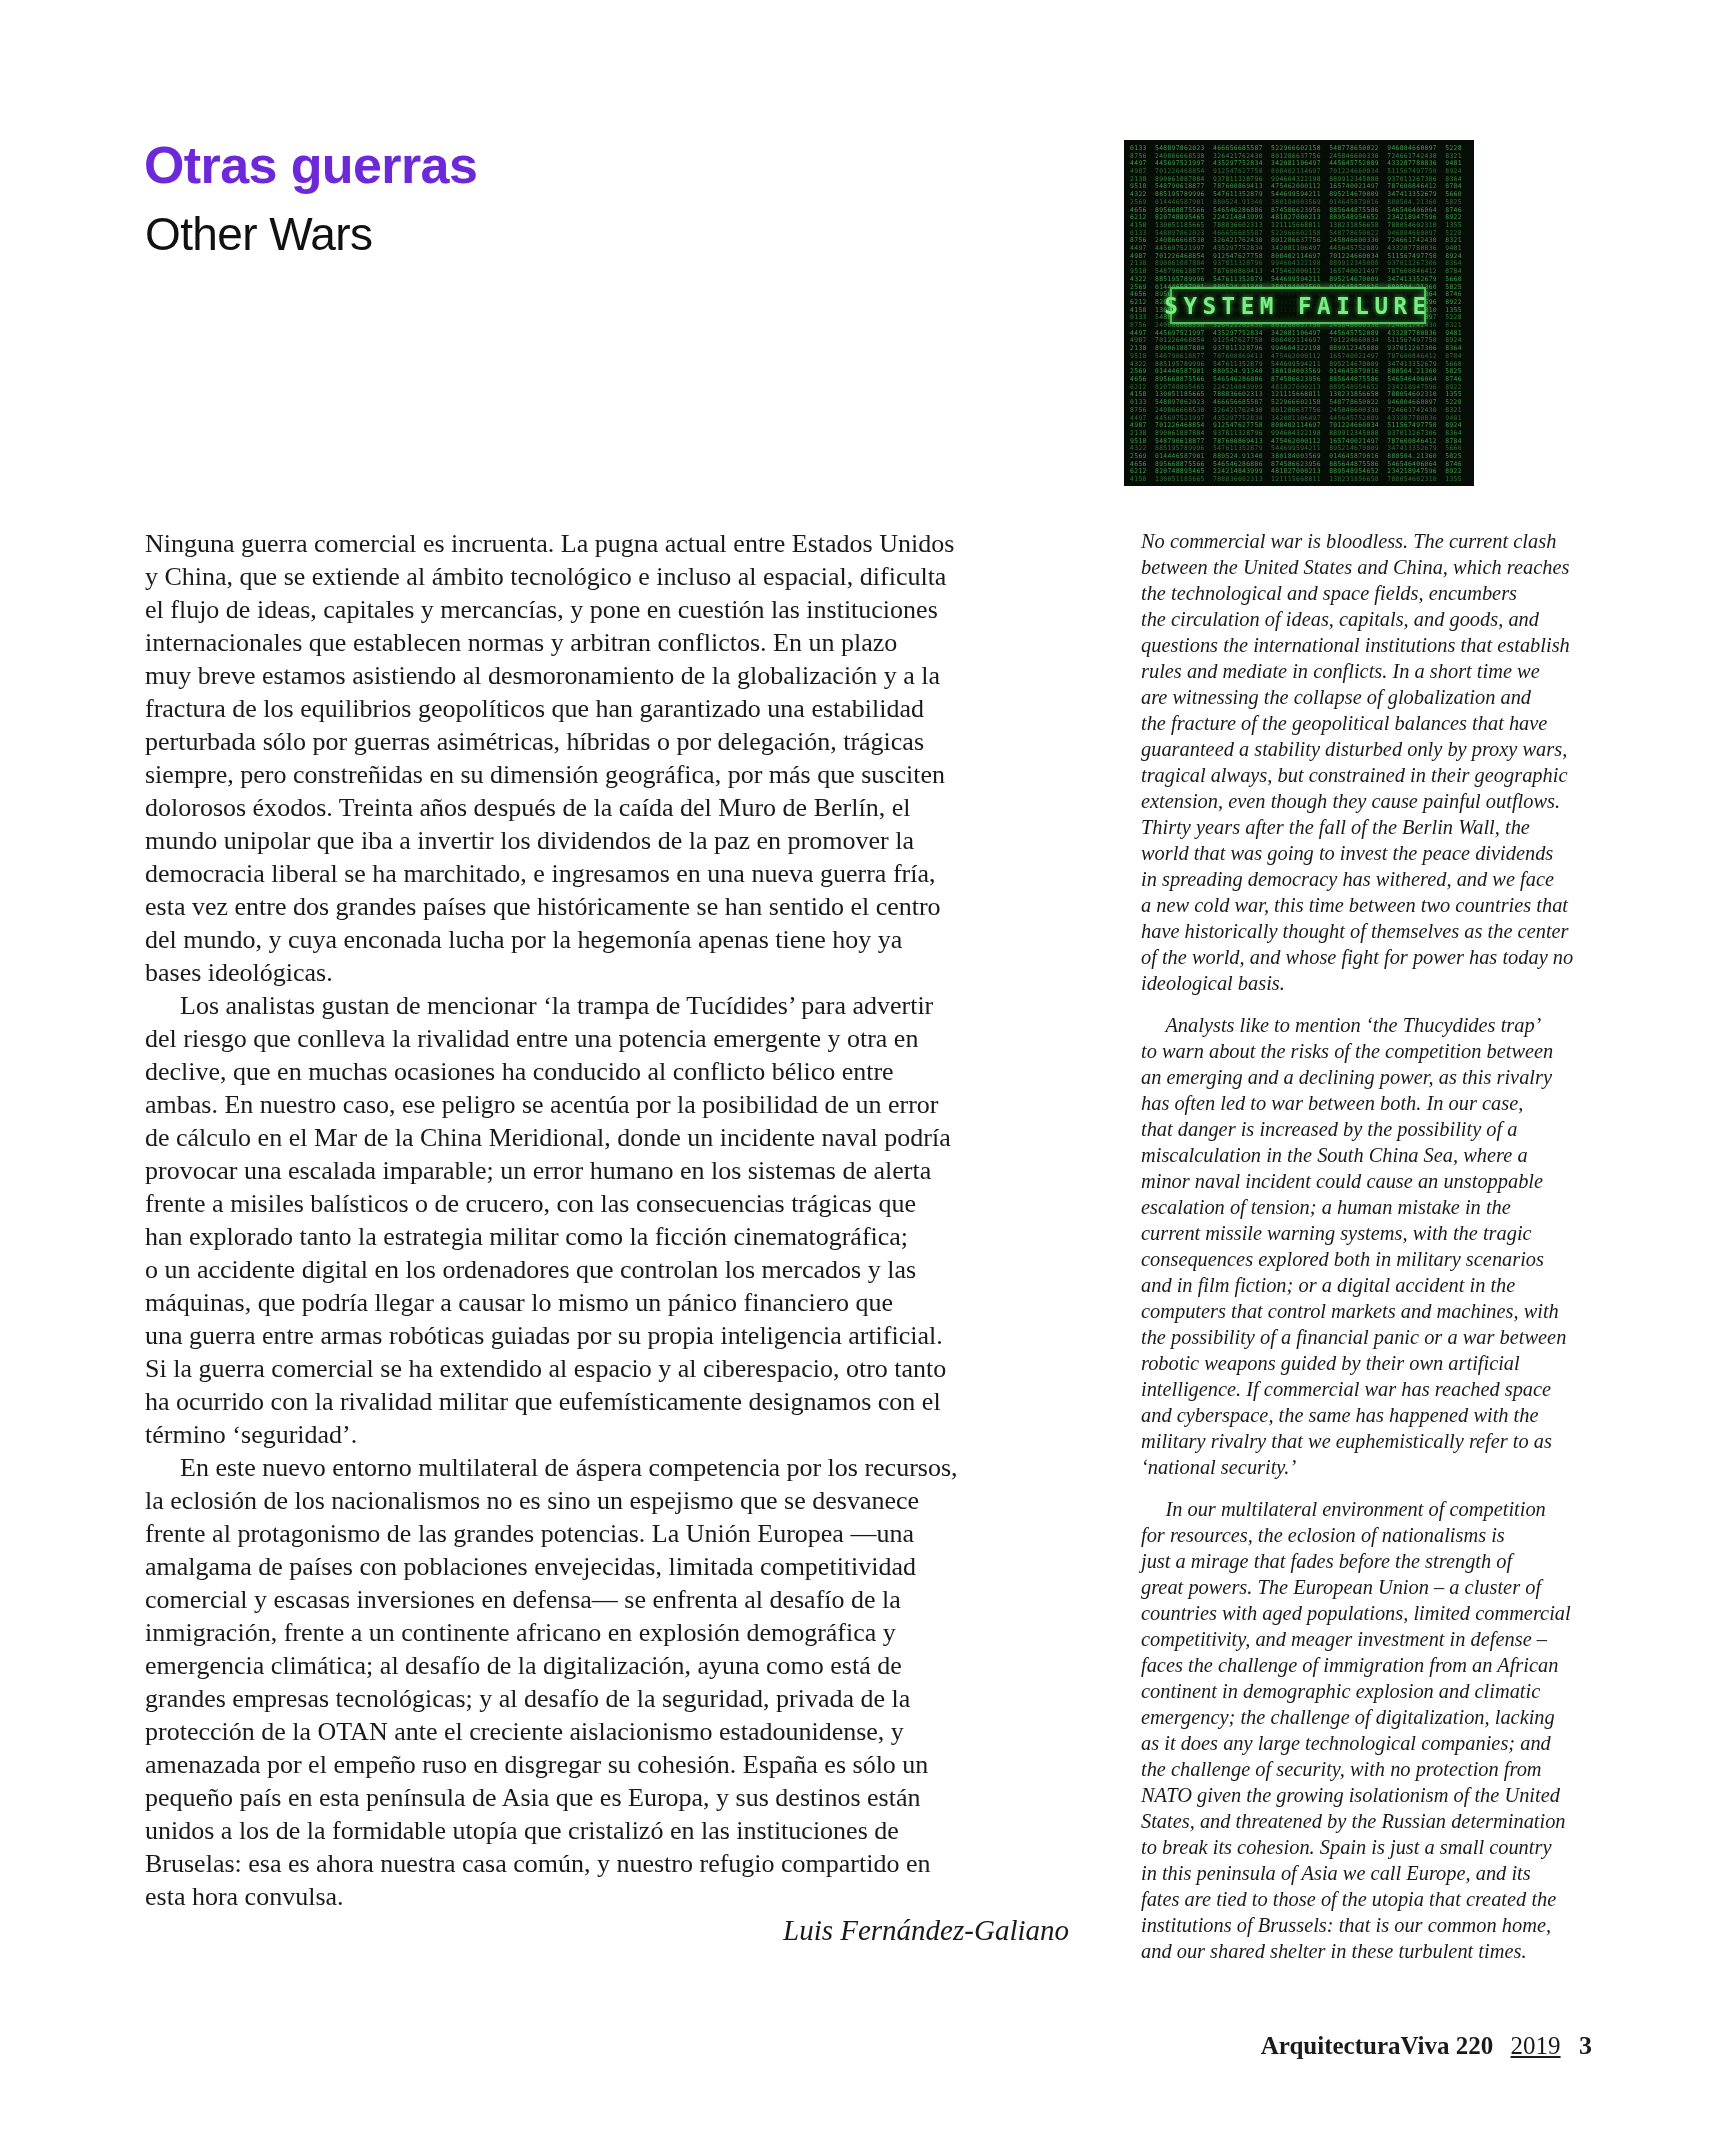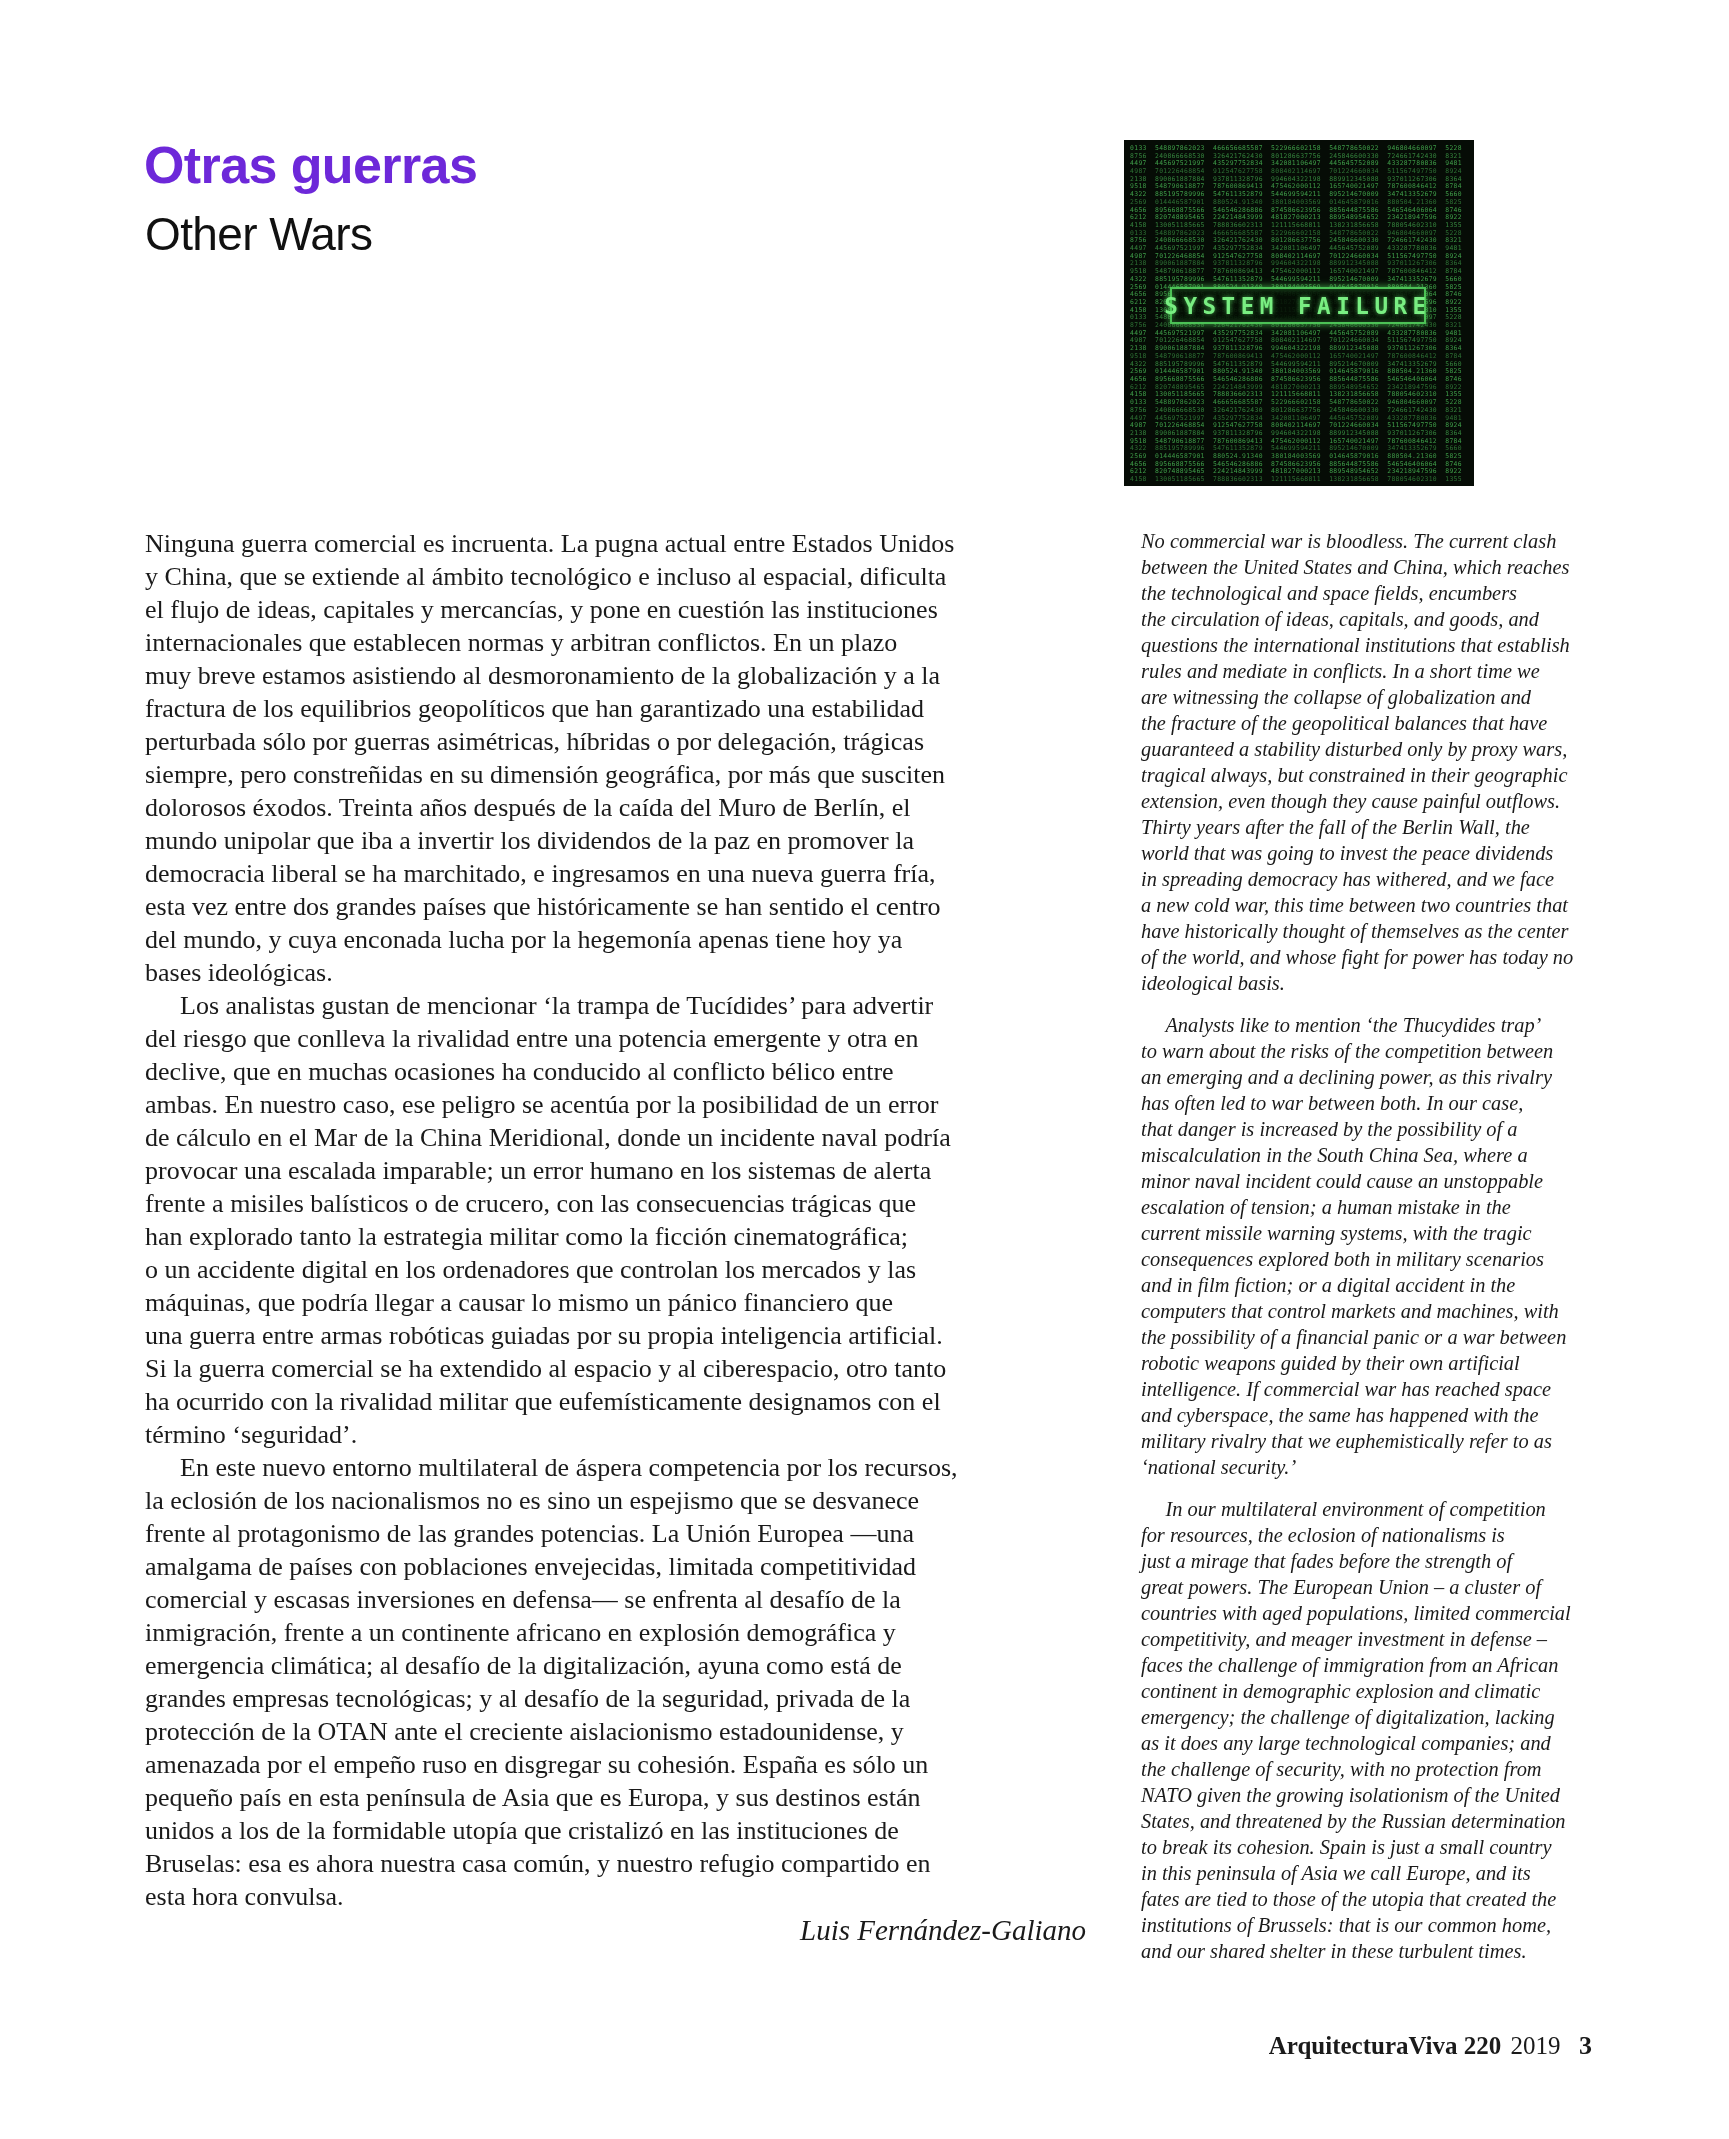--- a/index.html
+++ b/index.html
@@ -64,30 +64,30 @@
   .col-es p.indent { text-indent:35px; }
 
   .col-en {
     position:absolute; left:1125px; top:512px; width:467px;
     font-style:italic; font-size:20.4px; line-height:26px;
   }
   .col-en p { margin:16px; white-space:pre; }
   .col-en p.indent { text-indent:24.4px; }
 
   .signature {
-    position:absolute; left:145px; top:1914px; width:941px;
+    position:absolute; left:128px; top:1914px; width:941px;
     text-align:right; font-style:italic; font-size:29px;
   }
 
   .footer {
     position:absolute; left:1125px; top:2031px; width:467px;
     text-align:right; font-size:25px; white-space:nowrap;
   }
   .footer .bold { font-weight:bold; }
-  .footer .year { margin-left:3px; }
+  .footer .year { margin-left:11px;text-decoration:underline; }
   .footer .pageno { margin-left:12.2px; font-weight:bold; font-size:26px; }
 </style>
 </head>
 <body>
 
 <div class="page">
 
   <div class="page-title">Otras guerras</div>
   <div class="page-subtitle">Other Wars</div>
 

